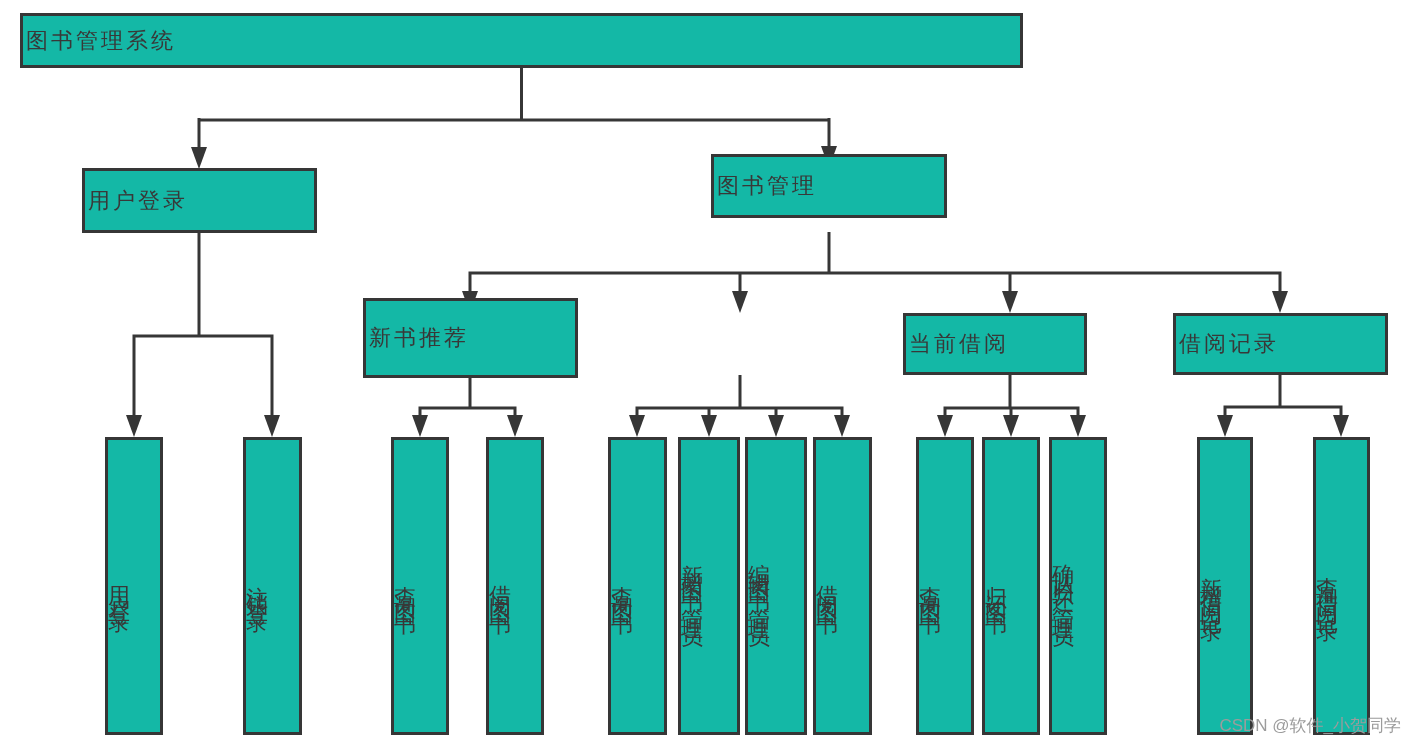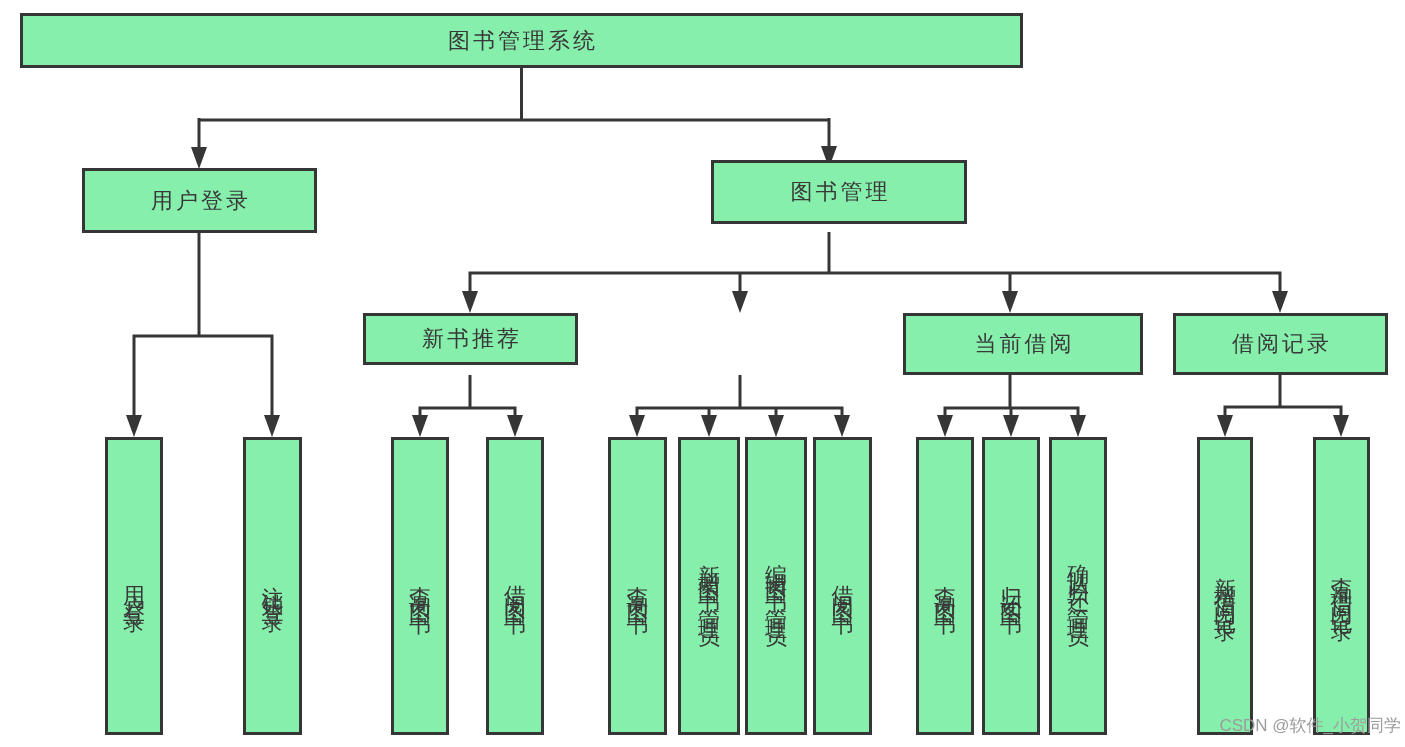--- a/index.html
+++ b/index.html
@@ -9,23 +9,23 @@
     position:relative;
     width:1405px; height:747px;
     background:#ffffff;
     overflow:hidden;
   }
   .wires { position:absolute; left:0; top:0; }
   .wires path { fill:none; stroke:#363636; stroke-width:3; }
   .wires polygon { fill:#363636; stroke:none; }
   .box {
     position:absolute;
-    background:#86efac;
+    background:#14b8a6;
     border:3px solid #363636;
-    display:flex; align-items:center; justify-content:center;
+    display:flex; align-items:center; 
     color:#383838;
   }
   .hlabel {
     font-size:22px;
     letter-spacing:3px;
     white-space:nowrap;
     text-indent:3px;
   }
   .vlabel {
     writing-mode:vertical-rl;
@@ -87,28 +87,28 @@
     <polygon points="1333,415 1349,415 1341,437"></polygon>
   </svg>
 
   <div class="box" style="left:20px;top:13px;width:1003px;height:55px">
     <span class="hlabel">图书管理系统</span>
   </div>
 
   <div class="box" style="left:82px;top:168px;width:235px;height:65px">
     <span class="hlabel">用户登录</span>
   </div>
-  <div class="box" style="left:711px;top:160px;width:256px;height:64px">
+  <div class="box" style="left:711px;top:154px;width:236px;height:64px">
     <span class="hlabel">图书管理</span>
   </div>
 
-  <div class="box" style="left:363px;top:313px;width:215px;height:52px">
+  <div class="box" style="left:363px;top:298px;width:215px;height:80px">
     <span class="hlabel">新书推荐</span>
   </div>
-  <div class="box" style="left:903px;top:313px;width:240px;height:62px">
+  <div class="box" style="left:903px;top:313px;width:184px;height:62px">
     <span class="hlabel">当前借阅</span>
   </div>
   <div class="box" style="left:1173px;top:313px;width:215px;height:62px">
     <span class="hlabel">借阅记录</span>
   </div>
 
   <div class="box" style="left:105px;top:437px;width:58px;height:298px">
     <span class="vlabel">用户登录</span>
   </div>
   <div class="box" style="left:243px;top:437px;width:59px;height:298px">

